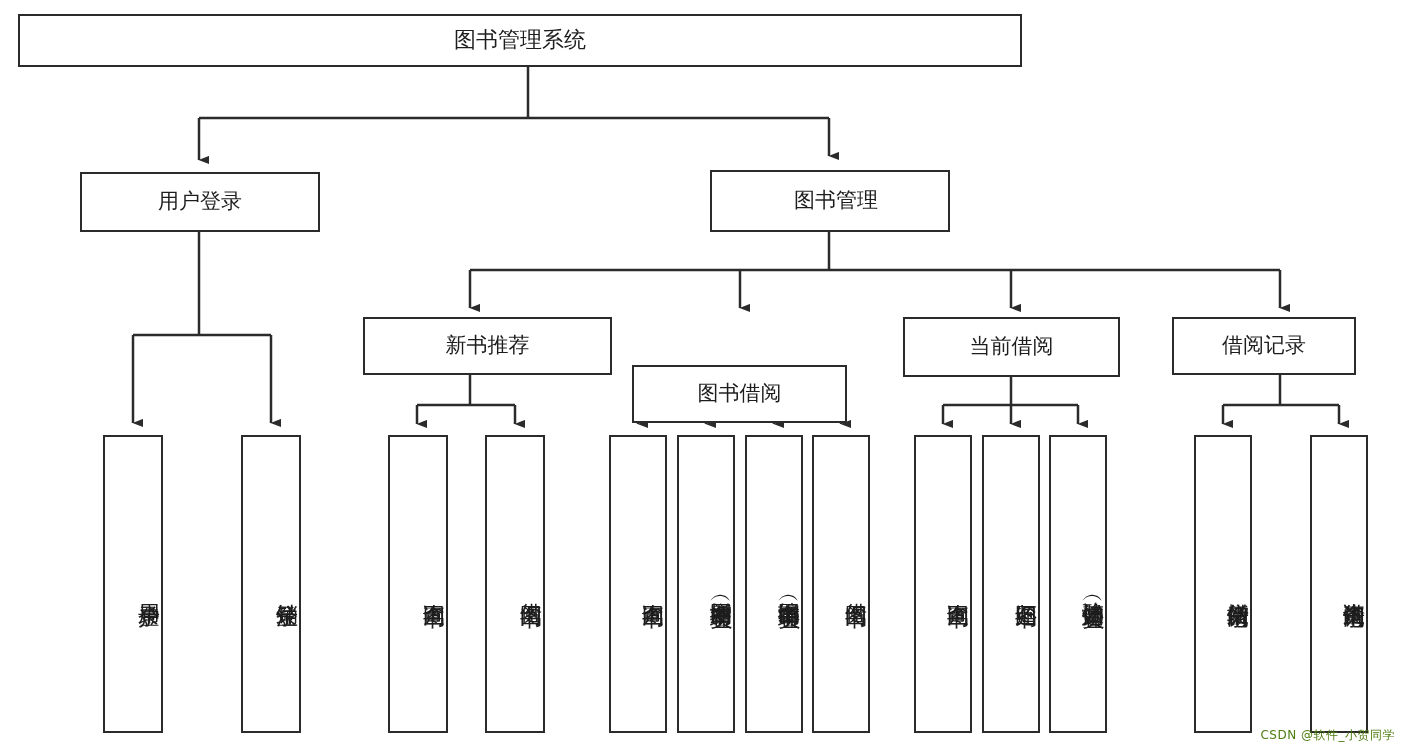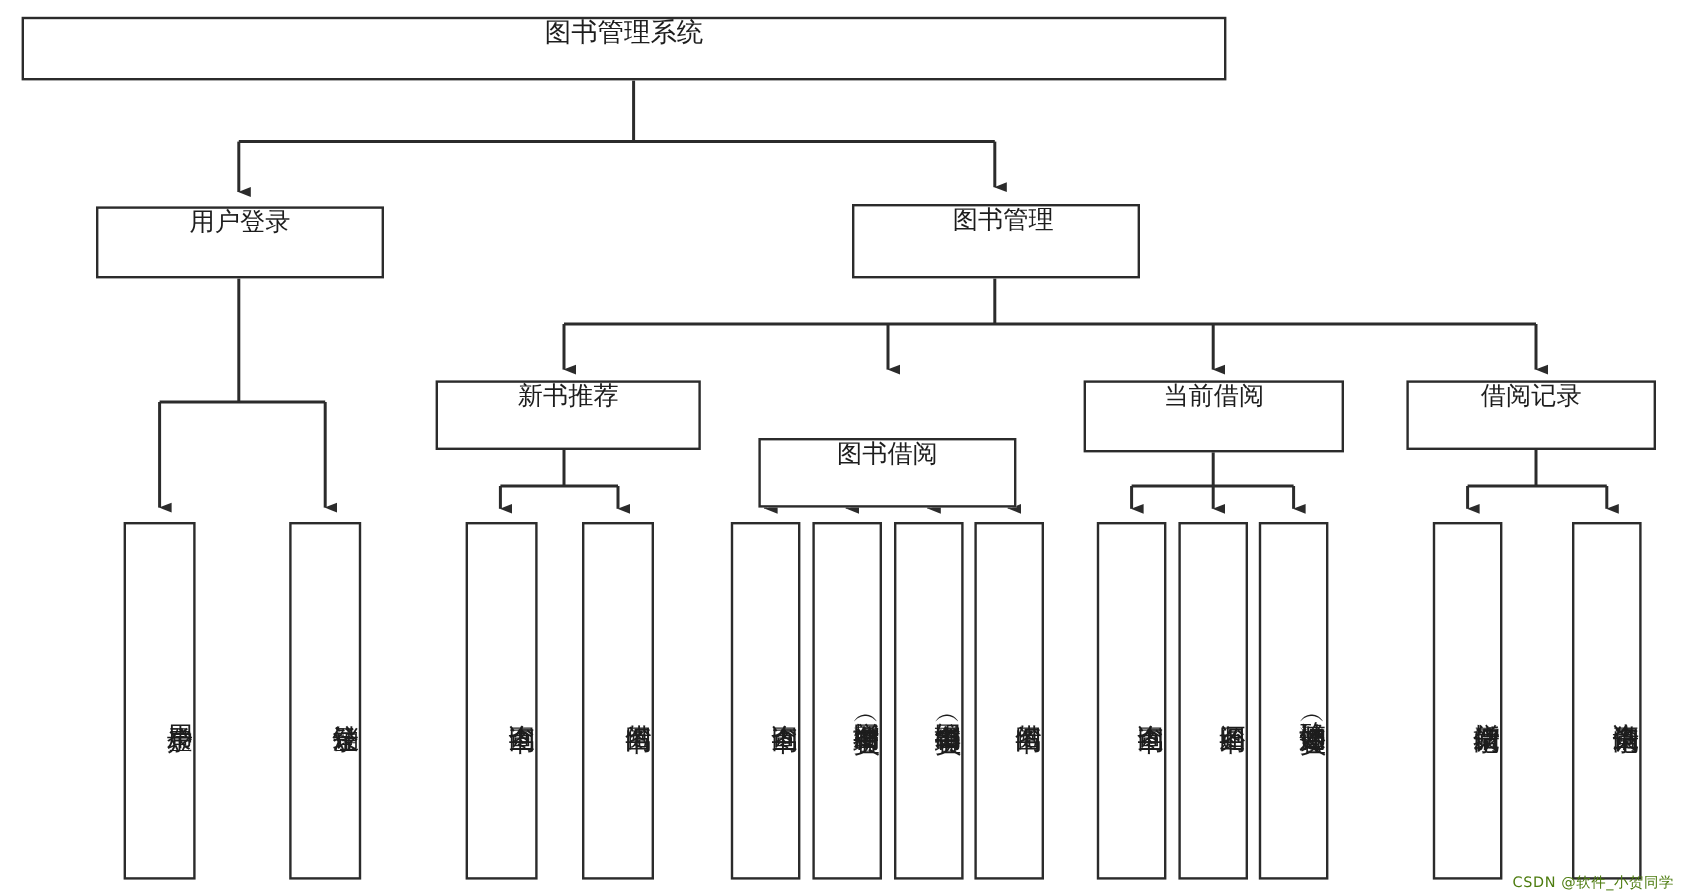--- a/index.html
+++ b/index.html
@@ -19,20 +19,21 @@
     left:0; top:0;
     width:1405px; height:747px;
     pointer-events:none;
   }
   .node{
     position:absolute;
     box-sizing:border-box;
     border:2.5px solid #2b2b2b;
     background:#ffffff;
     display:flex;
+    align-items:center;
     justify-content:center;
     color:#1d1d1d;
     line-height:1.12;
   }
   .node.h{
     font-size:21px;
   }
   .node.root{
     font-size:22px;
   }
@@ -125,30 +126,30 @@
     <span class="lbl">图书管理系统</span>
   </div>
 
   <div class="node h" style="left:80px;top:172px;width:240px;height:60px;">
     <span class="lbl">用户登录</span>
   </div>
   <div class="node h" style="left:710px;top:170px;width:240px;height:62px;padding-left:12px;">
     <span class="lbl">图书管理</span>
   </div>
 
-  <div class="node h" style="left:363px;top:317px;width:221px;height:58px;">
+  <div class="node h" style="left:363px;top:317px;width:249px;height:58px;">
     <span class="lbl">新书推荐</span>
   </div>
   <div class="node h" style="left:632px;top:317px;width:215px;height:58px;margin-top:48px;">
     <span class="lbl">图书借阅</span>
   </div>
   <div class="node h" style="left:903px;top:317px;width:217px;height:60px;">
     <span class="lbl">当前借阅</span>
   </div>
-  <div class="node h" style="left:1172px;top:317px;width:208px;height:58px;">
+  <div class="node h" style="left:1172px;top:317px;width:184px;height:58px;">
     <span class="lbl">借阅记录</span>
   </div>
 
   <div class="node v" style="left:103px;top:435px;width:60px;height:298px;">
     <span class="lbl">用户登录</span>
   </div>
   <div class="node v" style="left:241px;top:435px;width:60px;height:298px;">
     <span class="lbl">注销登录</span>
   </div>
 

